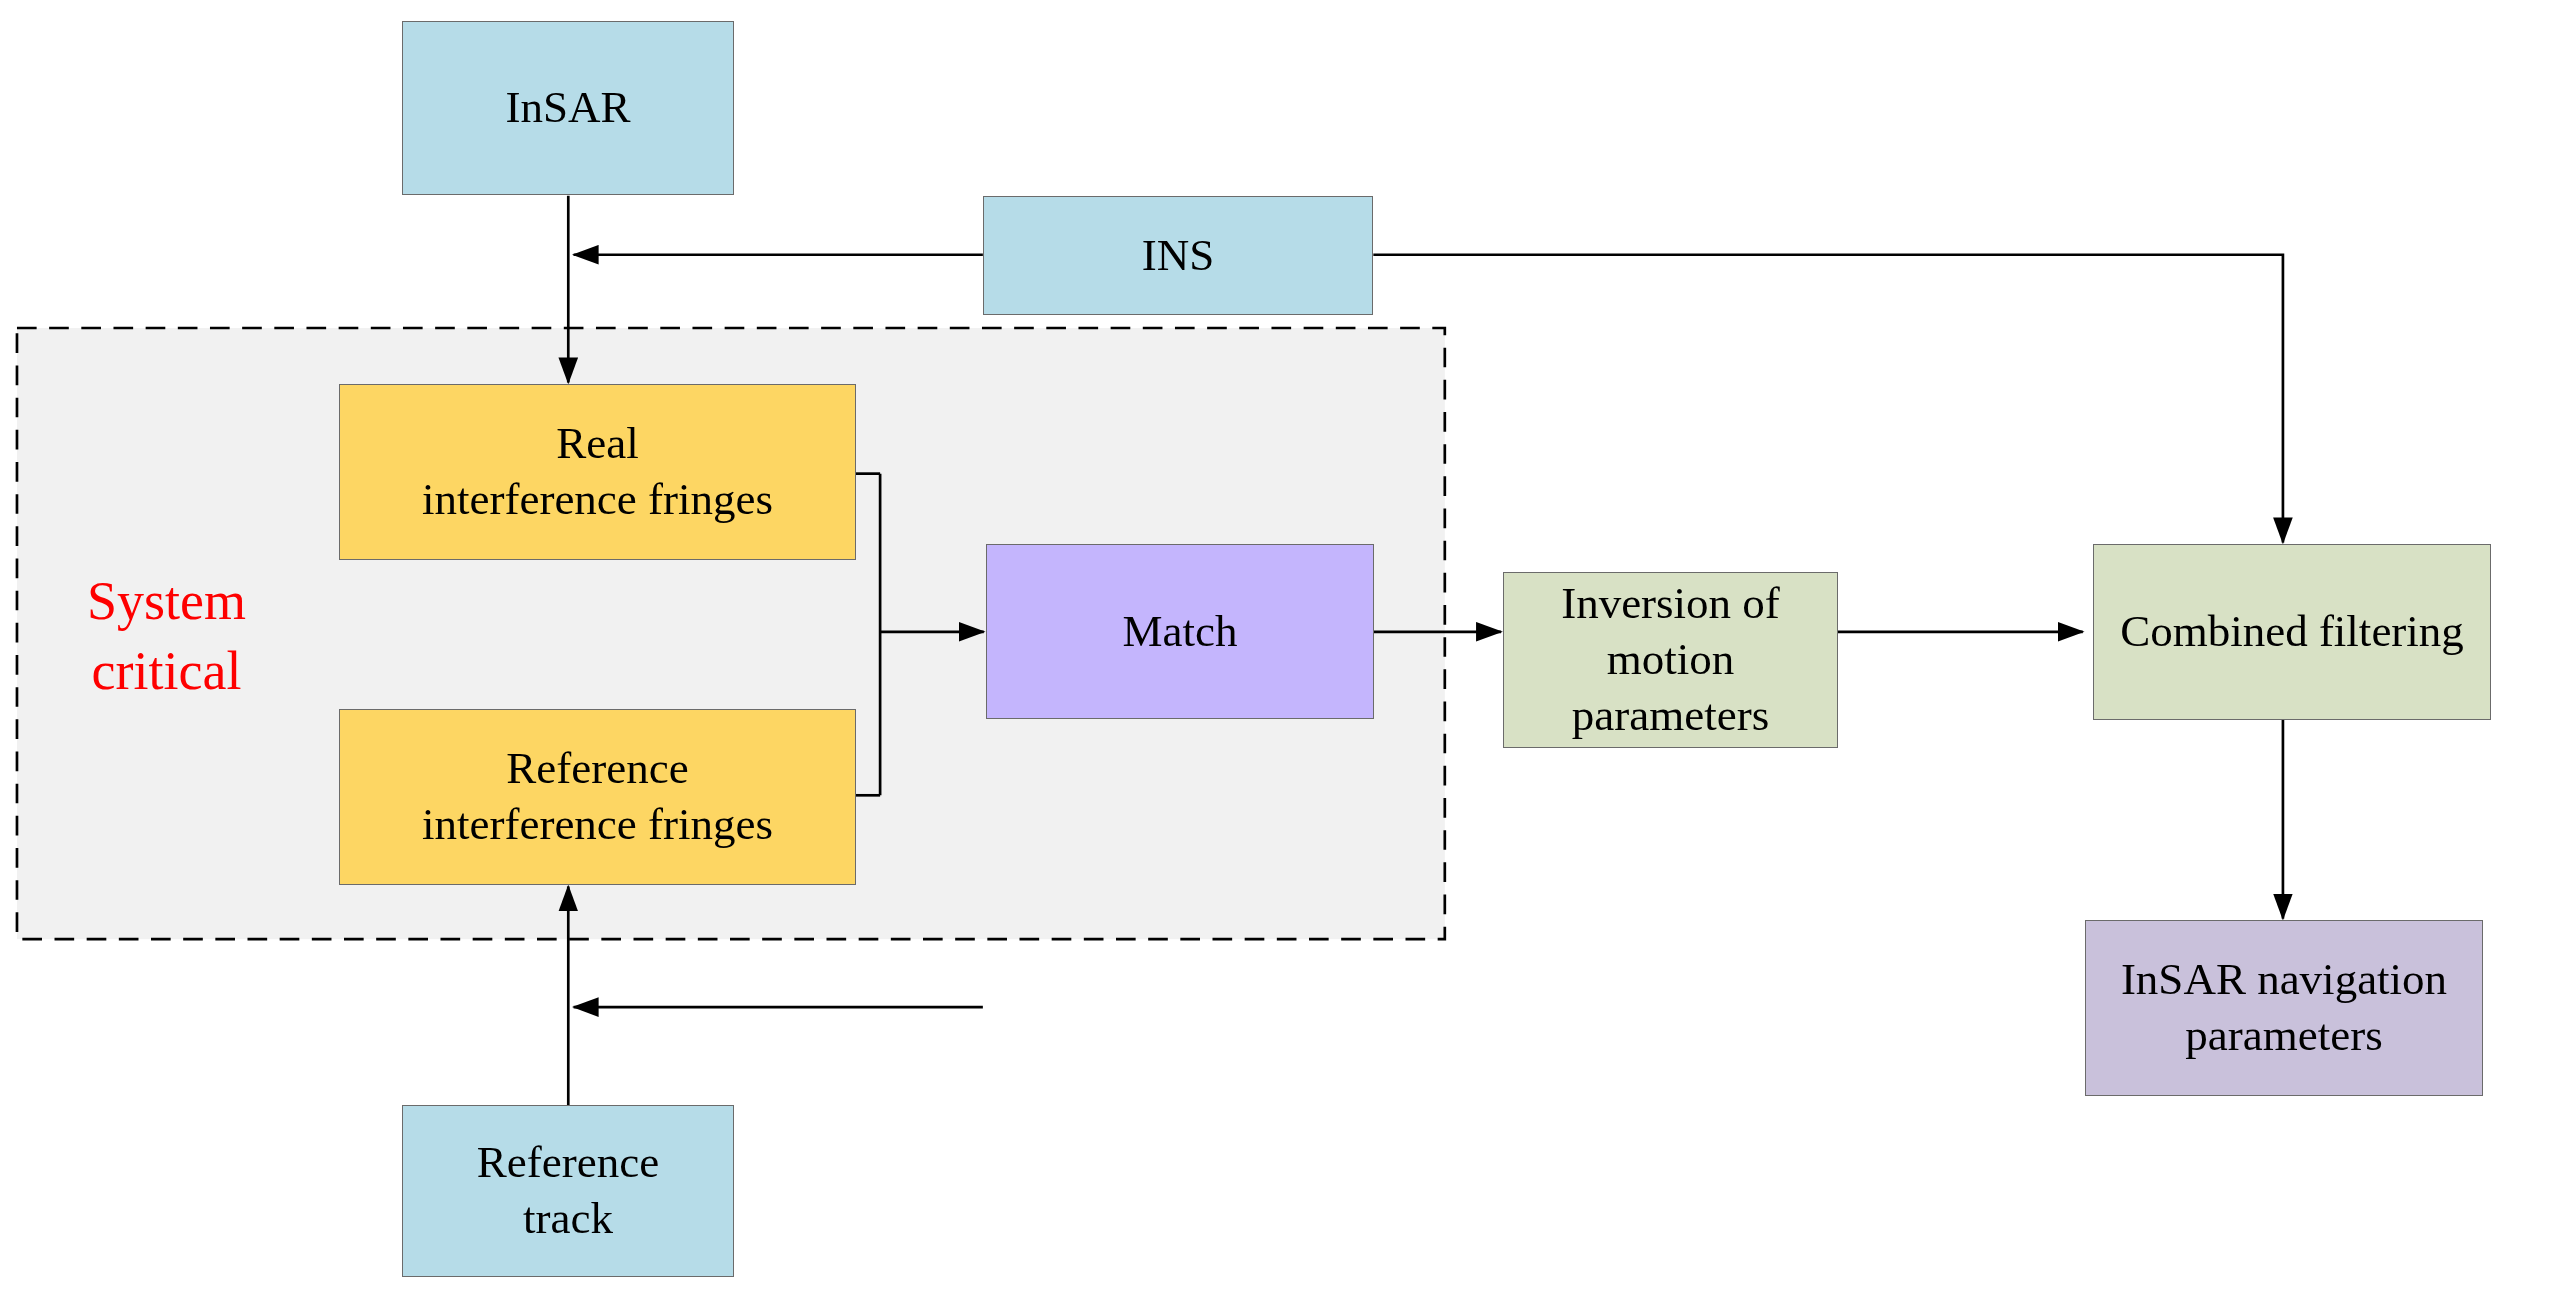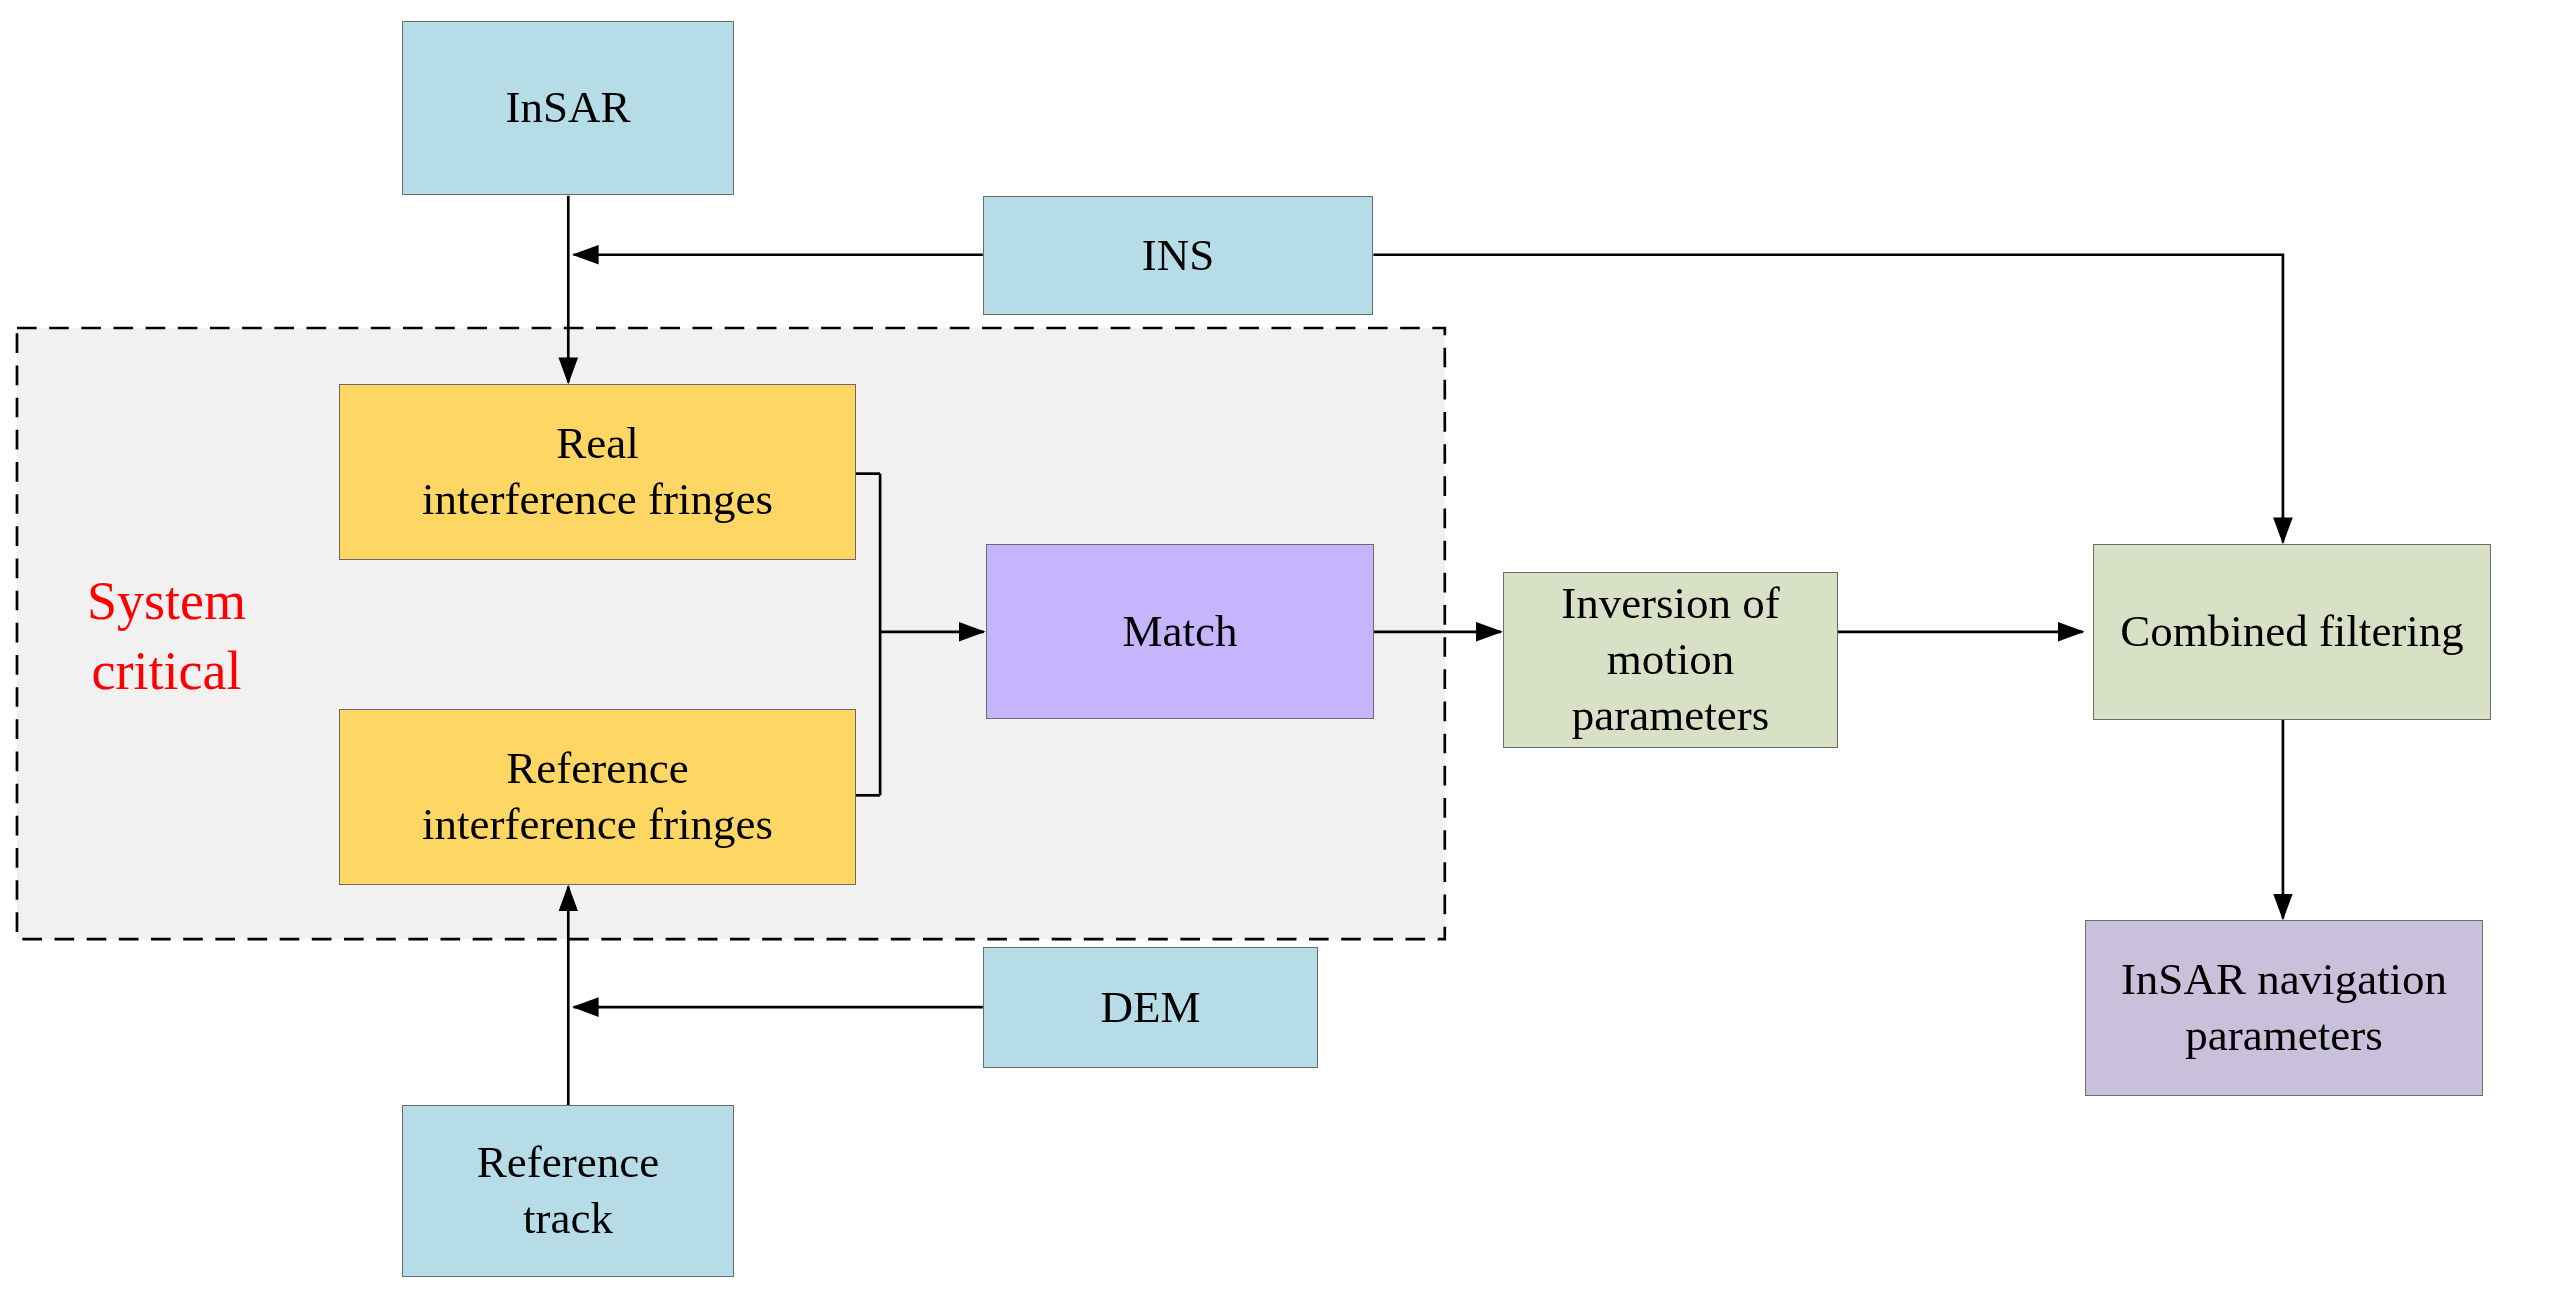--- a/index.html
+++ b/index.html
@@ -84,21 +84,20 @@
   <div class="node c-pink" style="left:986px;top:544px;width:388px;height:175px;">Match</div>
 
   <div class="node c-green" style="left:1503px;top:572px;width:335px;height:176px;">Inversion of motion
 parameters</div>
 
   <div class="node c-green" style="left:2085px;top:544px;width:398px;height:176px;margin-left:8px;">Combined filtering</div>
 
   <div class="node c-purple" style="left:2085px;top:920px;width:398px;height:176px;">InSAR navigation
 parameters</div>
 
-  <div class="node c-blue" style="left:983px;top:947px;width:335px;height:121px;">DEM</div>
 
   <div class="node c-blue" style="left:402px;top:1105px;width:332px;height:172px;">Reference
 track</div>
 
   <div class="free-label" style="left:55px;top:556px;width:223px;height:161px;">System
 critical</div>
 
 </div>
 
 

